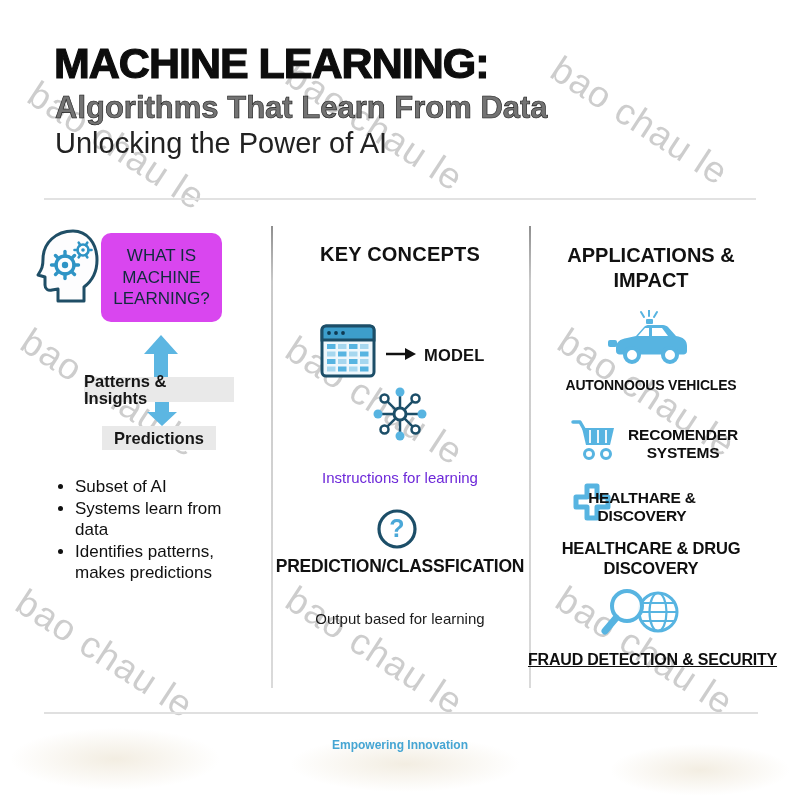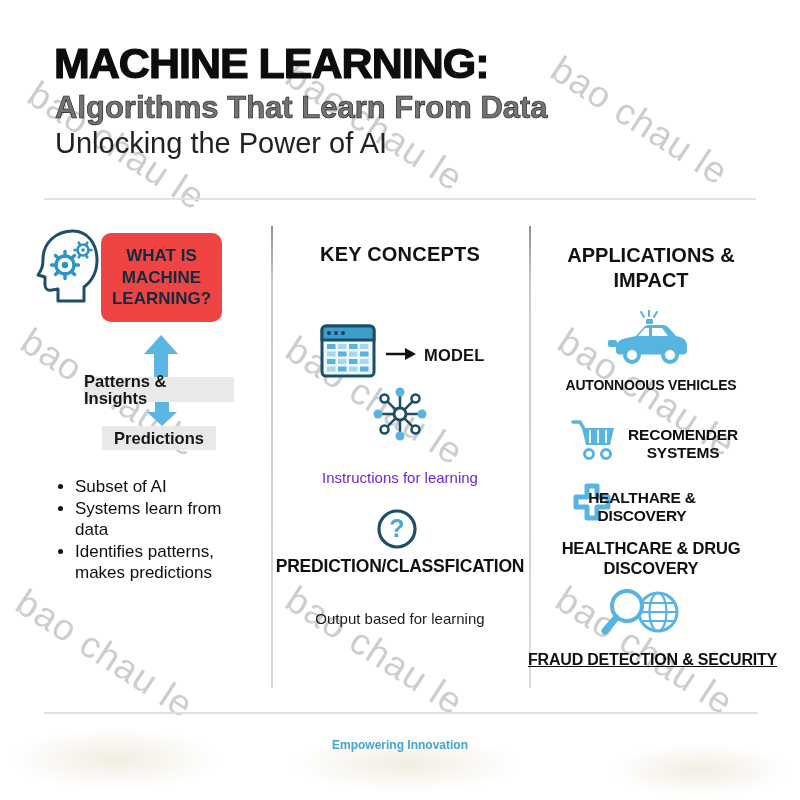--- a/index.html
+++ b/index.html
@@ -20,23 +20,23 @@
 
   
   .vline{top:226px;height:462px;width:2px;background:linear-gradient(to bottom,#8f8f8f 0%,#c9c9c9 12%,#dadada 100%);}
   .v1{left:271px;} .v2{left:529px;}
 
   
   .wm{font-size:37px;color:rgba(150,150,150,0.48);transform:rotate(33deg);transform-origin:left top;
       letter-spacing:1px;white-space:nowrap;pointer-events:none;line-height:1;}
 
   
-  .blue-box{left:101px;top:233px;width:121px;height:89px;background:#ef4444;border-radius:10px;
+  .blue-box{left:101px;top:233px;width:121px;height:89px;background:#d946ef;border-radius:10px;
             display:flex;align-items:center;justify-content:center;text-align:center;
-            font-size:17px;font-weight:bold;color:#102b3c;line-height:21.5px;padding:2px 0;box-sizing:border-box;}
+            font-size:17px;font-weight:normal;color:#102b3c;line-height:21.5px;padding:2px 0;box-sizing:border-box;}
   .bar{background:#e9e9e9;display:flex;align-items:center;justify-content:center;
        font-size:16.5px;font-weight:bold;color:#161616;line-height:1;}
   .bar1{left:84px;top:377px;width:150px;height:25px;}
   .bar2{left:102px;top:426px;width:114px;height:24px;}
   .bullets{left:58px;top:476px;width:195px;font-size:17px;line-height:21.5px;color:#101010;}
   .bullets ul{margin:0;padding:0 0 0 17px;list-style:disc;}
 
   
   .col2-heading{left:290px;top:244px;width:220px;font-size:20px;font-weight:bold;letter-spacing:0.2px;line-height:1;}
   .model-label{left:424px;top:347px;font-size:16.5px;font-weight:bold;line-height:1;letter-spacing:0.2px;}

